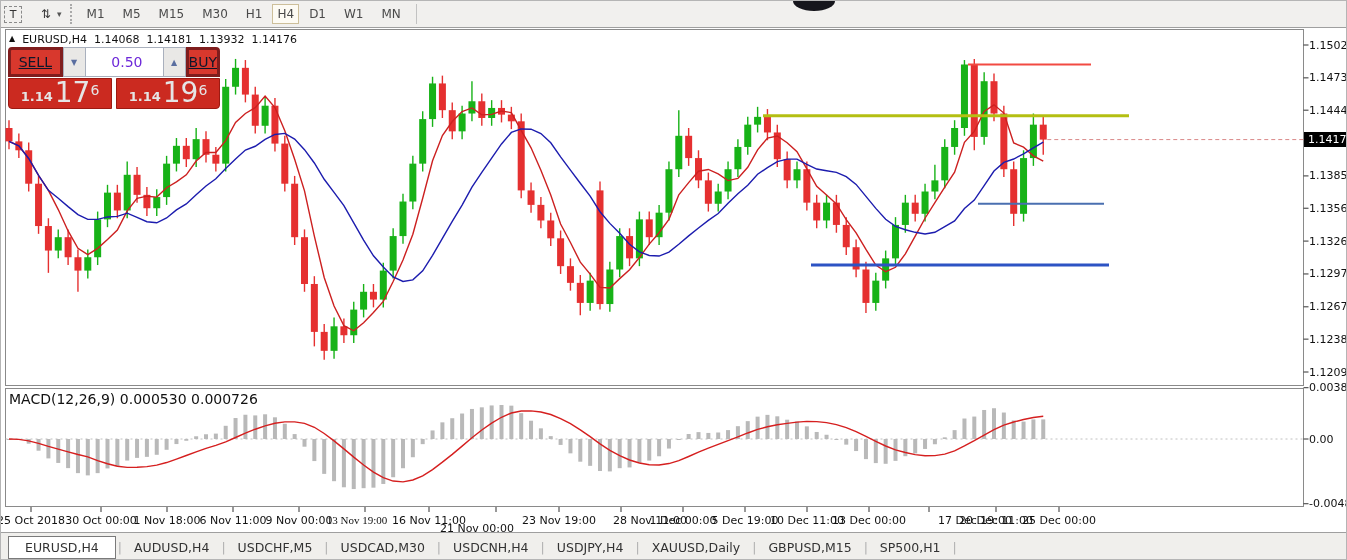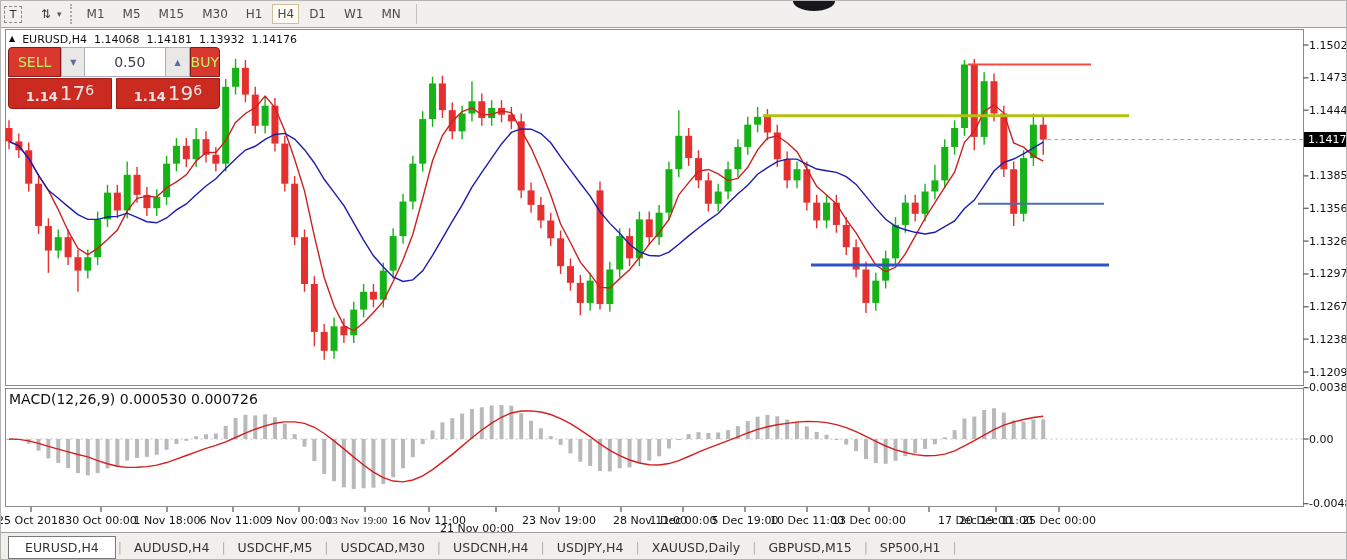--- a/index.html
+++ b/index.html
@@ -16,33 +16,33 @@
   .tb-sep{height:20px;border-left:2px dotted #aaa;margin:0 6px 0 8px;}
   .tb-sep2{height:20px;border-left:1px solid #c2c2c2;margin:0 6px;}
   .tf-btn{padding:3px 8px;font-size:12px;color:#4a4a4a;margin:0 1px;cursor:default;}
   .tf-btn.active{background:#fdfbf4;border:1px solid #cdbf9a;padding:2px 4px;}
   .notch{position:absolute;left:792px;top:-10px;width:42px;height:20px;background:#16161c;border-radius:50%;z-index:6;}
   
   .chart-header{position:absolute;left:8px;top:32px;font-size:11px;color:#111;z-index:4;display:flex;gap:7px;}
   .chart-header .tri{font-size:8px;margin-top:1px;}
   .trade-widget{position:absolute;left:7px;top:46px;width:212px;z-index:4;font-family:"DejaVu Sans",sans-serif;}
   .tw-row1{display:flex;height:30px;}
-  .btn-sell,.btn-buy{background:#d8382d;color:#bef264;font-size:14px;display:flex;align-items:center;justify-content:center;
-    border:1px solid #7f1d1d;}
+  .btn-sell,.btn-buy{background:#d8382d;color:#0f172a;font-size:14px;display:flex;align-items:center;justify-content:center;
+    border:3px solid #7f1d1d;text-decoration:underline;}
   .btn-sell{width:53px;border-radius:4px 0 0 0;}
   .btn-buy{flex:1;border-radius:0 4px 0 0;}
   .vol-btn{width:23px;background:#e9e8e6;border:1px solid #a9b0bd;color:#5a6ea0;font-size:8px;
     display:flex;align-items:center;justify-content:center;}
   .vol-field{width:62px;background:#fff;border-top:1px solid #a9b0bd;border-bottom:1px solid #a9b0bd;
-    font-size:14px;color:#404040;display:flex;align-items:center;justify-content:flex-end;padding-right:20px;}
+    font-size:14px;color:#6d28d9;display:flex;align-items:center;justify-content:flex-end;padding-right:20px;}
   .tw-row2{display:flex;margin-top:1px;height:31px;gap:4px;}
   .px-box{background:#cb2a20;border:1px solid #9c1a12;color:#e5e5e5;flex:1;display:flex;align-items:flex-end;
     justify-content:center;padding-bottom:1px;}
   .px-box .small{font-size:13px;font-weight:bold;margin-right:2px;line-height:20px;}
-  .px-box .big{font-size:20px;line-height:28px;}
+  .px-box .big{font-size:28px;line-height:28px;}
   .px-box .sup{font-size:14px;line-height:10px;margin-bottom:12px;}
   .px-box:first-child{border-radius:0 0 0 4px;}
   .px-box:last-child{border-radius:0 0 4px 0;}
   
   .ptick{position:absolute;left:1308px;font-size:11px;color:#111;z-index:3;}
   .price-tag{position:absolute;left:1303px;width:44px;height:15px;background:#000;color:#fff;
     font-size:11px;line-height:15px;padding-left:4px;box-sizing:border-box;z-index:3;}
   .mtick{position:absolute;left:1308px;font-size:11px;color:#111;z-index:3;}
   .macd-label{position:absolute;left:8px;top:390px;font-size:14px;color:#111;z-index:3;}
   .dlabel{position:absolute;top:513px;width:90px;text-align:center;font-size:11px;color:#111;z-index:3;}

